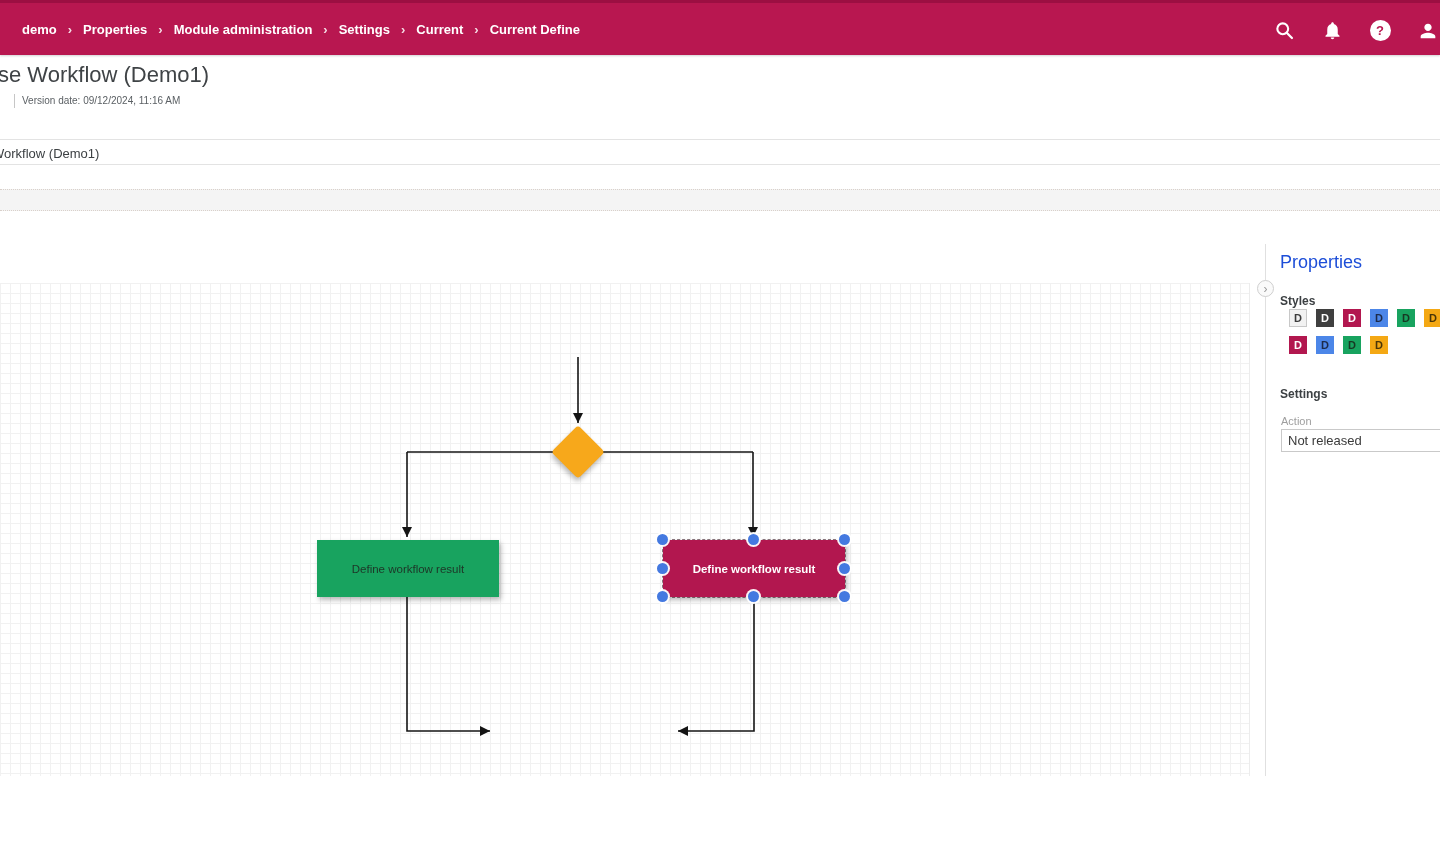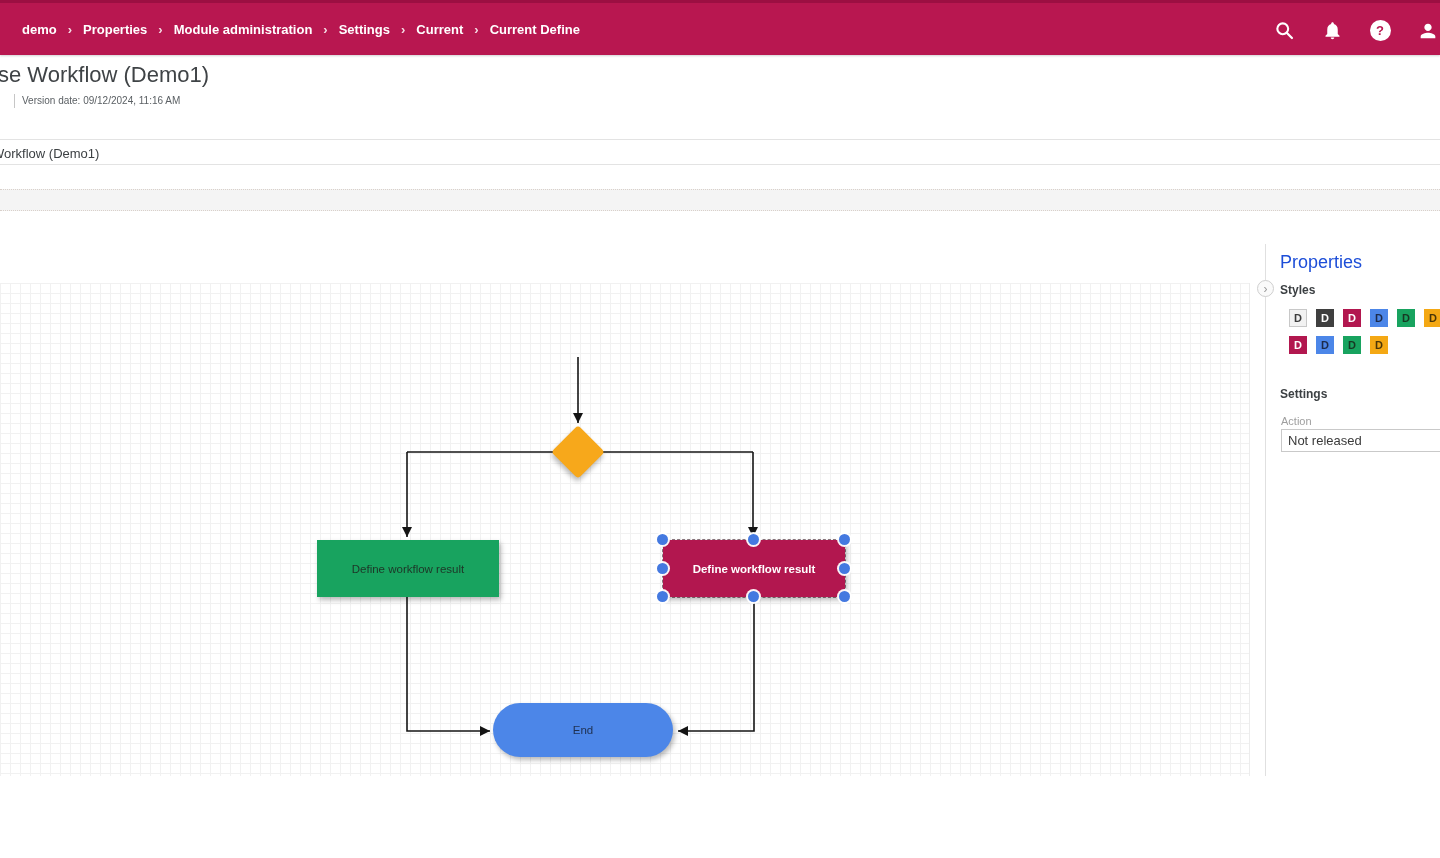--- a/index.html
+++ b/index.html
@@ -164,29 +164,26 @@
 
     <div class="handle" style="left:657px; top:251px;"></div>
     <div class="handle" style="left:748px; top:251px;"></div>
     <div class="handle" style="left:839px; top:251px;"></div>
     <div class="handle" style="left:657px; top:280px;"></div>
     <div class="handle" style="left:839px; top:280px;"></div>
     <div class="handle" style="left:657px; top:308px;"></div>
     <div class="handle" style="left:748px; top:308px;"></div>
     <div class="handle" style="left:839px; top:308px;"></div>
 
-    <div class="node pill node-end" style="background-color: rgb(76, 134, 232); color: rgb(31, 48, 80);">
-      <span>End</span>
-    </div>
   </div>
 
   <div class="panel-divider"></div>
   <div class="panel-collapse">›</div>
   <div class="panel-title">Properties</div>
-  <div class="panel-sec-label" style="left:1280px; top:283px;">Styles</div>
+  <div class="panel-sec-label" style="left:1280px; top:294px;">Styles</div>
   <div class="swatch-row" style="top:309px;">
       <div class="swatch" style="background-color: rgb(242, 242, 242); color: rgb(60, 60, 60); border-color: rgb(200, 200, 200);">D</div>
       <div class="swatch" style="background-color: rgb(63, 63, 63); color: rgb(255, 255, 255);">D</div>
       <div class="swatch" style="background-color: rgb(178, 23, 79); color: rgb(255, 255, 255);">D</div>
       <div class="swatch" style="background-color: rgb(76, 134, 232); color: rgb(28, 43, 74);">D</div>
       <div class="swatch" style="background-color: rgb(24, 163, 95); color: rgb(23, 56, 34);">D</div>
       <div class="swatch" style="background-color: rgb(244, 168, 20); color: rgb(74, 53, 8);">D</div>
     </div>
   <div class="swatch-row" style="top:336px;">
       <div class="swatch" style="background-color: rgb(178, 23, 79); color: rgb(255, 255, 255);">D</div>

